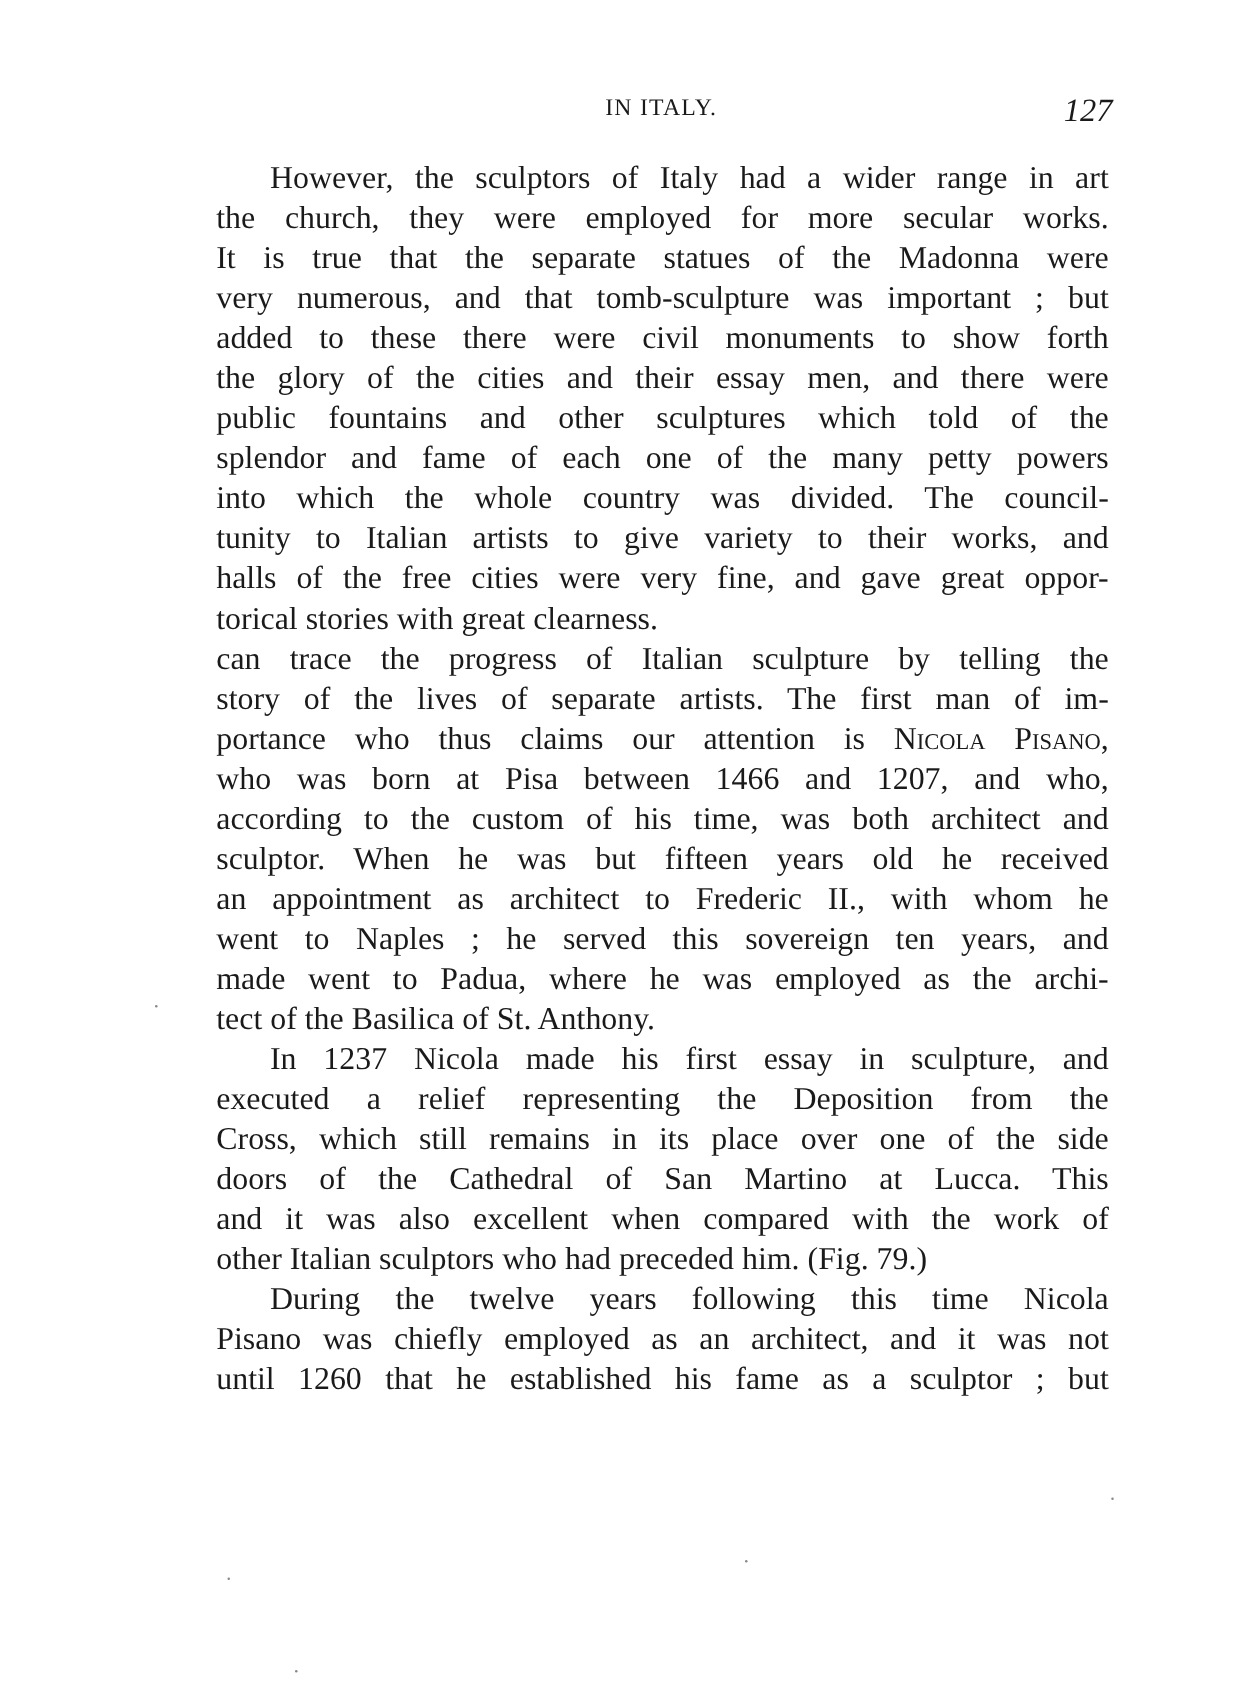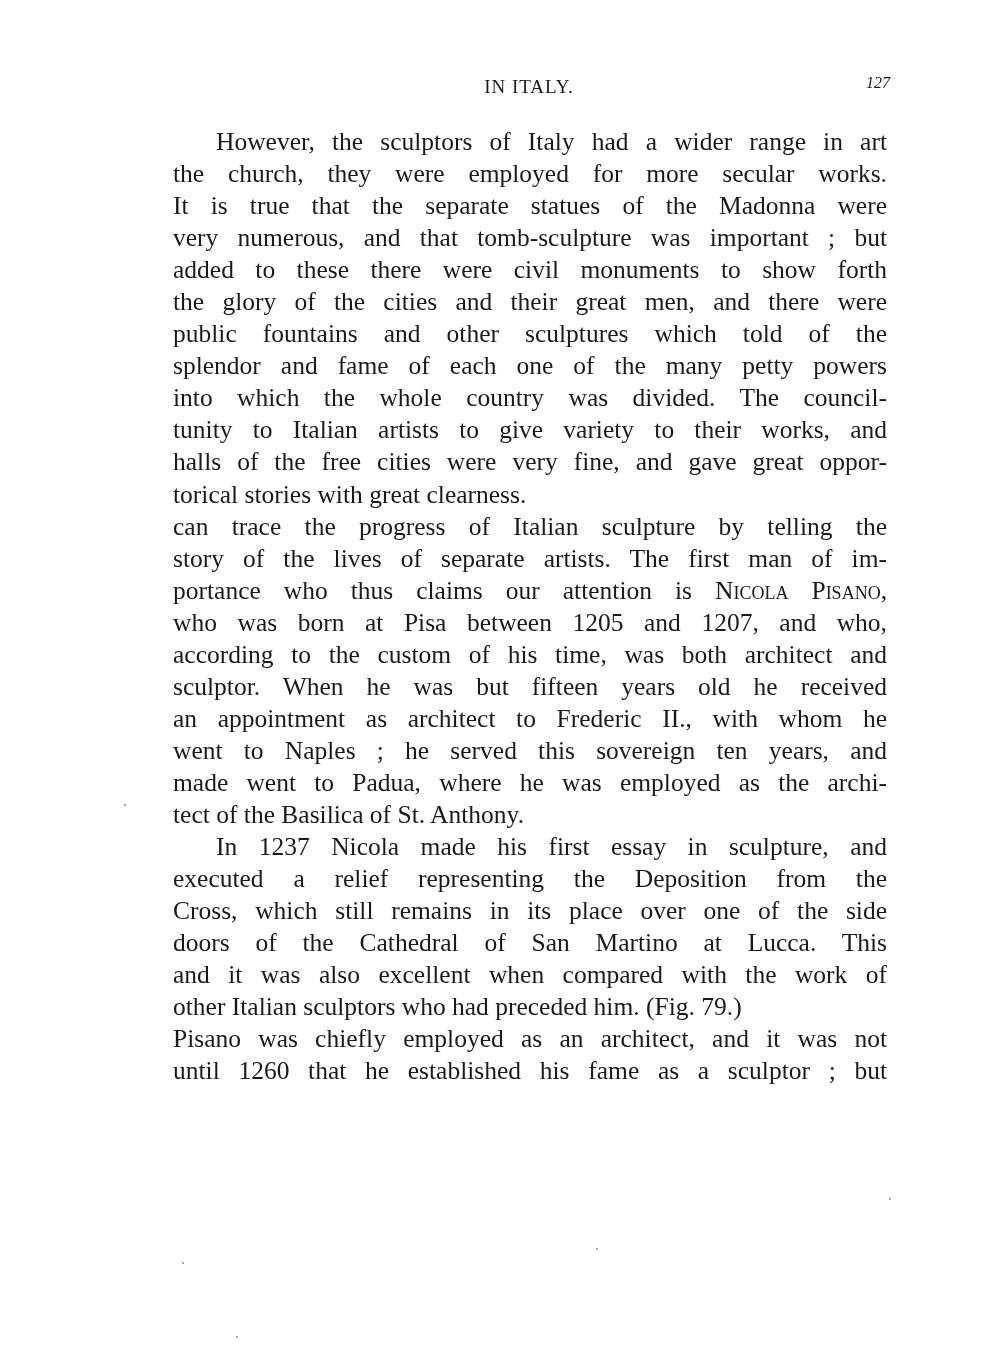--- a/index.html
+++ b/index.html
@@ -32,21 +32,21 @@
     .running-title {
       position: absolute;
       left: 0; right: 0;
       text-align: center;
       top: 4px;
     }
     .page-number {
       position: absolute;
       right: -4px;
       top: 2px;
-      font-size: 16px;
+      font-size: 26px;
       font-style: italic;
       letter-spacing: 0;
       margin-left: 34px;
     }
     .body-text {
       position: absolute;
       left: 173px;
       top: 126px;
       width: 714px;
       font-size: 25.5px;
@@ -87,52 +87,53 @@
   </div>
 
   <div class="body-text">
 
     <div>
       <span class="line indent">However, the sculptors of Italy had a wider range in art</span>
       <span class="line">the church, they were employed for more secular works.</span>
       <span class="line">It is true that the separate statues of the Madonna were</span>
       <span class="line">very numerous, and that tomb-sculpture was important ; but</span>
       <span class="line">added to these there were civil monuments to show forth</span>
-      <span class="line">the glory of the cities and their great men, and there were</span>
+      <span class="line">the glory of the cities and their essay men, and there were</span>
       <span class="line">public fountains and other sculptures which told of the</span>
       <span class="line">splendor and fame of each one of the many petty powers</span>
       <span class="line">into which the whole country was divided. The council-</span>
       <span class="line">tunity to Italian artists to give variety to their works, and</span>
       <span class="line">halls of the free cities were very fine, and gave great oppor-</span>
       <span class="line last">torical stories with great clearness.</span>
     </div>
 
     <div>
       <span class="line">can trace the progress of Italian sculpture by telling the</span>
       <span class="line">story of the lives of separate artists. The first man of im-</span>
       <span class="line"><span>portance who thus claims our attention is </span><span class="sc">Nicola Pisano</span><span>,</span></span>
-      <span class="line">who was born at Pisa between 1205 and 1207, and who,</span>
+      <span class="line">who was born at Pisa between 1466 and 1207, and who,</span>
       <span class="line">according to the custom of his time, was both architect and</span>
       <span class="line">sculptor. When he was but fifteen years old he received</span>
       <span class="line">an appointment as architect to Frederic II., with whom he</span>
       <span class="line">went to Naples ; he served this sovereign ten years, and</span>
       <span class="line">made went to Padua, where he was employed as the archi-</span>
       <span class="line last">tect of the Basilica of St. Anthony.</span>
     </div>
 
     <div>
       <span class="line indent">In 1237 Nicola made his first essay in sculpture, and</span>
       <span class="line">executed a relief representing the Deposition from the</span>
       <span class="line">Cross, which still remains in its place over one of the side</span>
       <span class="line">doors of the Cathedral of San Martino at Lucca. This</span>
       <span class="line">and it was also excellent when compared with the work of</span>
       <span class="line last">other Italian sculptors who had preceded him. (Fig. 79.)</span>
     </div>
 
     <div>
+      <span class="line indent">During the twelve years following this time Nicola</span>
       <span class="line">Pisano was chiefly employed as an architect, and it was not</span>
       <span class="line">until 1260 that he established his fame as a sculptor ; but</span>
     </div>
 
   </div>
 
   <span class="speck" style="left:124px; top:804px;"></span>
   <span class="speck" style="left:182px; top:1262px;"></span>
   <span class="speck" style="left:236px; top:1336px;"></span>
   <span class="speck" style="left:596px; top:1248px;"></span>

